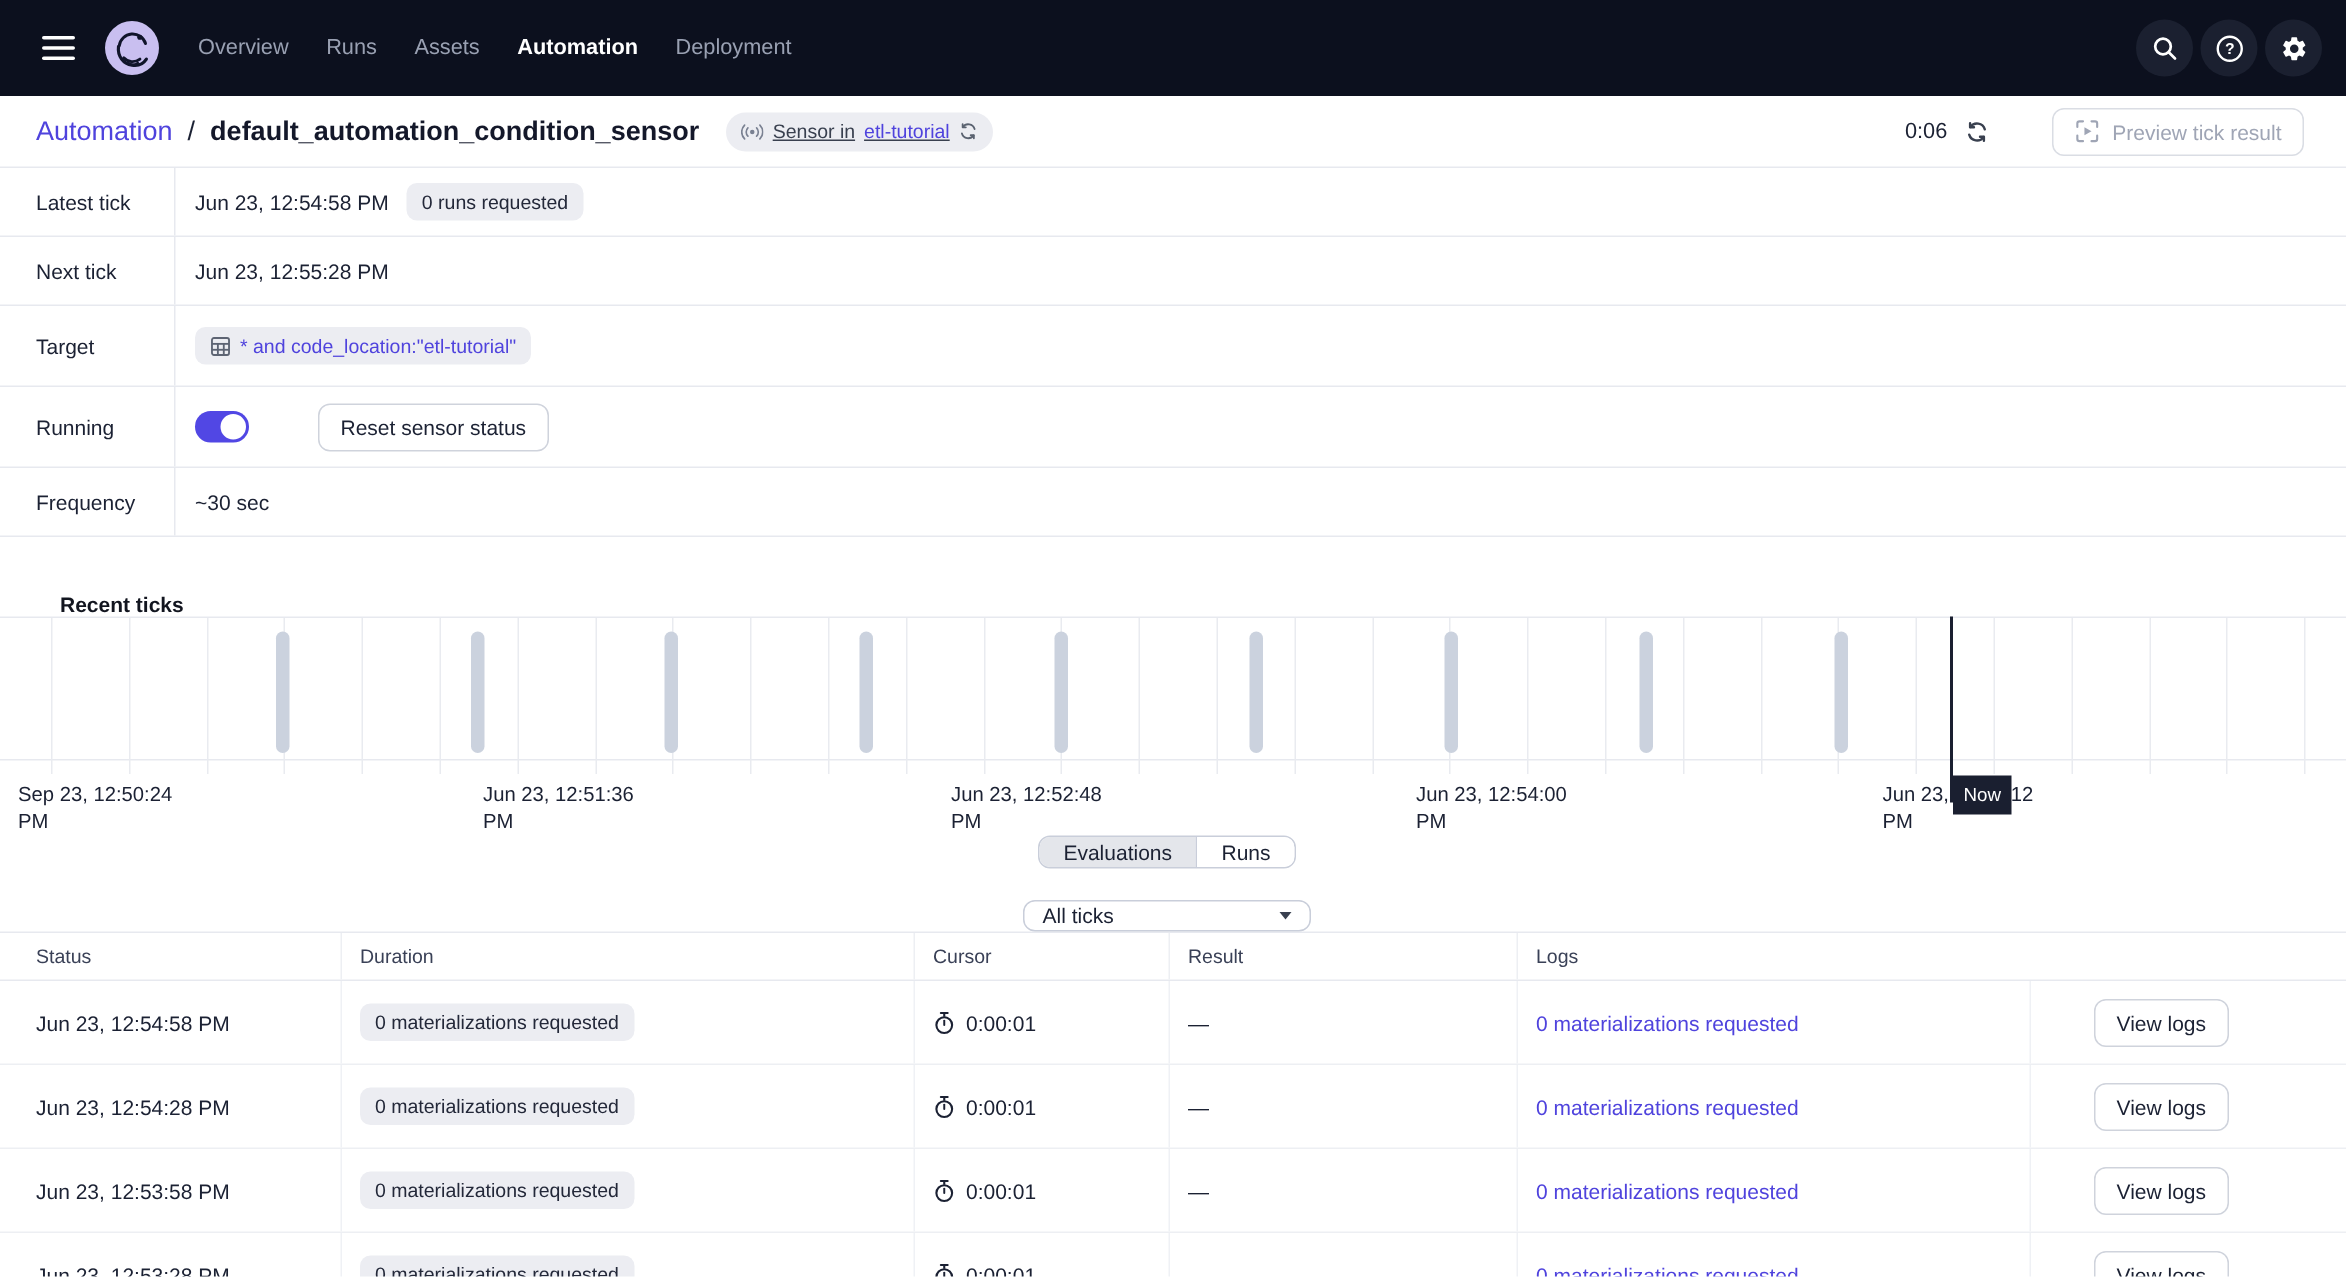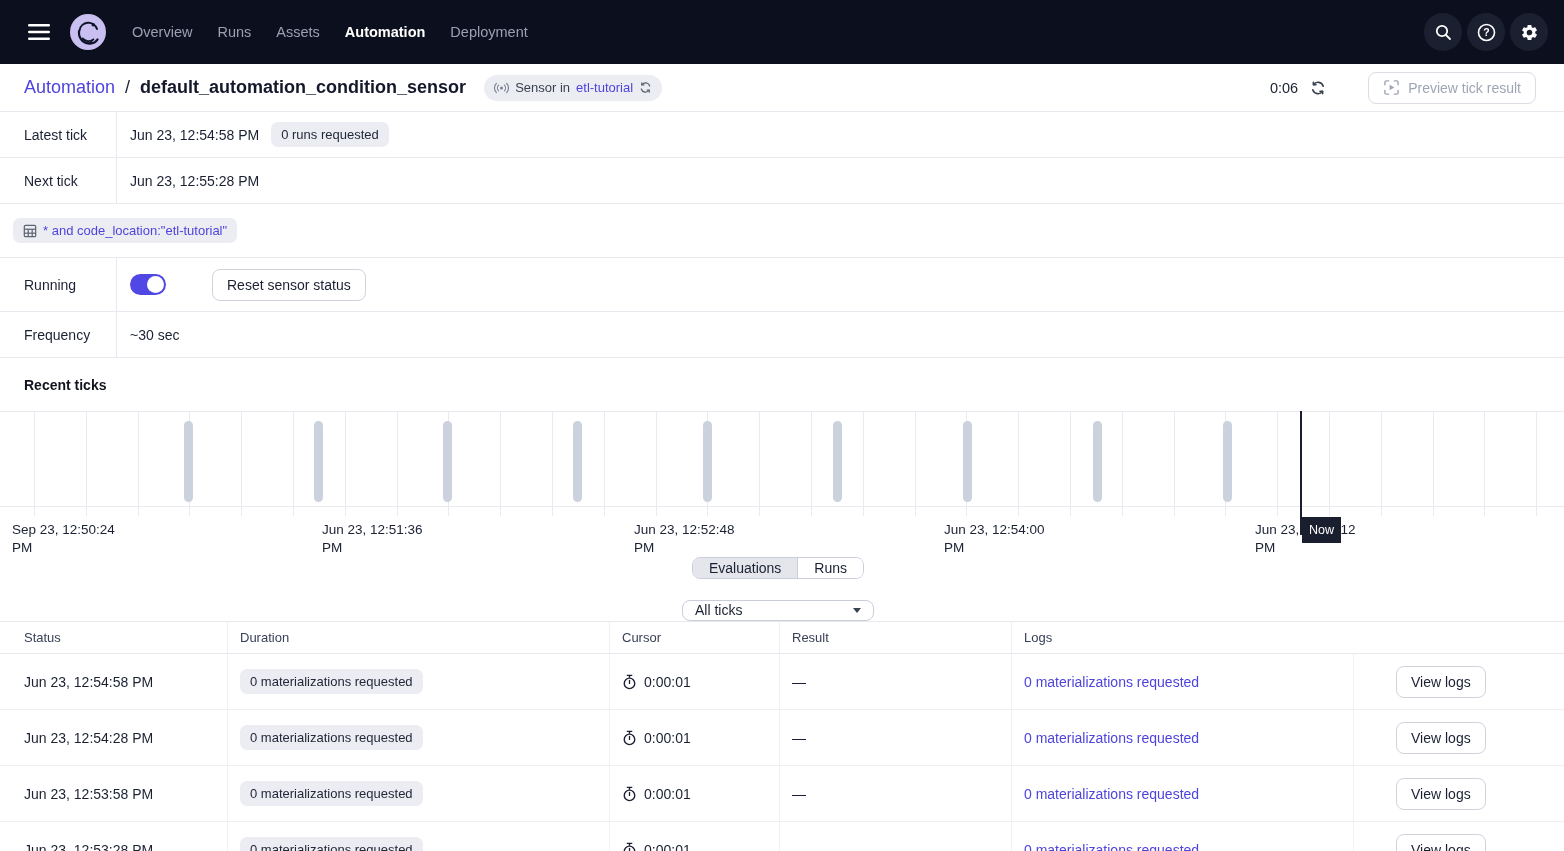--- a/index.html
+++ b/index.html
@@ -18,21 +18,21 @@
     display:flex; align-items:center; justify-content:center; }
 
   
   .bc-row { height:48px; display:flex; align-items:center; justify-content:space-between;
     padding:0 28px 0 24px; border-bottom:1px solid #E7E9EF; }
   .bc-left { display:flex; align-items:center; gap:10px; }
   .bc-link { color:#4F43DD; font-size:18px; font-weight:500; text-decoration:none; cursor:pointer; }
   .bc-sep { font-size:18px; color:#1B2133; }
   .bc-title { font-size:18px; font-weight:700; color:#14182A; }
   .sensor-badge { display:inline-flex; align-items:center; gap:6px; height:26px; padding:0 10px;
-    background:#ECEDF2; border-radius:13px; font-size:13px; color:#39404F; margin-left:8px; }
+    background:#ECEDF2; border-radius:13px; font-size:13px; color:#39404F; margin-left:8px;text-decoration:underline; }
   .sensor-badge a { color:#4F43DD; text-decoration:none; cursor:pointer; }
   .bc-right { display:flex; align-items:center; gap:12px; }
   .countdown { font-size:14.5px; color:#1B2133; }
   .icon-plain { background:none; border:none; cursor:pointer; display:flex; }
   .btn { display:inline-flex; align-items:center; gap:8px; height:32px; padding:0 14px; background:#fff;
     border:1px solid #CFD3DC; border-radius:8px; font-size:14px; color:#1B2133; cursor:pointer;
     font-family:"Liberation Sans", sans-serif;margin-left:30px; }
   .btn.disabled { color:#9FA5B5; border-color:#DADDE4; cursor:default; }
 
   
@@ -42,21 +42,21 @@
     padding-left:24px; border-right:1px solid #E7E9EF; font-size:14px; color:#1B2133; flex:none; }
   .detail-value { display:flex; align-items:center; gap:12px; padding-left:13px; font-size:14px; }
   .pill { display:inline-flex; align-items:center; gap:6px; background:#ECEDF2; border-radius:7px;
     padding:5px 10px; font-size:13px; color:#232839; }
   .pill.target { color:#4F43DD; cursor:pointer; }
   .toggle { width:36px; height:21px; border-radius:11px; background:#5147E4; position:relative;
     border:none; cursor:pointer; flex:none; }
   .toggle .knob { position:absolute; top:2px; right:2px; width:17px; height:17px; border-radius:50%; background:#fff; }
 
   
-  .section-head { height:53px; display:flex; align-items:center; padding-left:24px; }
+  .section-head { height:53px; display:flex; align-items:flex-end; padding-left:40px; }
   .section-head span { font-size:14px; font-weight:700; color:#12151F; }
   .timeline-wrap { position:relative; height:146px; }
   .chart { position:relative; height:96px; border-top:1px solid #E7E9EF; border-bottom:1px solid #E7E9EF; }
   .gridline { position:absolute; top:0; width:1px; height:104px; background:#E9EBF0; }
   .tickbar { position:absolute; top:9px; width:9px; height:81px; border-radius:4.5px; background:#CBD2DE; z-index:2; cursor:pointer; }
   .now-line { position:absolute; top:0; width:2px; height:124px; background:#1A1F30; z-index:4; }
   .now-badge { position:absolute; top:106px; z-index:5; background:#1A1F30; color:#fff; font-size:12.5px;
     padding:6px 7px; }
   .axis-label { position:absolute; top:110px; width:120px; font-size:13.5px; line-height:18px; color:#1B2133; z-index:1; }
 
@@ -182,20 +182,21 @@
     <span class="pill">0 runs requested</span>
   </div>
 </div>
 <div class="detail-row h46">
   <div class="detail-label">Next tick</div>
   <div class="detail-value">
       <span>Jun 23, 12:55:28 PM</span>
     </div>
 </div>
 <div class="detail-row h54">
+  <div class="detail-label">Target</div>
   <div class="detail-value">
     <span class="pill target">
       <svg width="14" height="14" viewBox="0 0 16 16">
         <rect x="1.5" y="1.5" width="13" height="13" rx="1.5" fill="none" stroke="#5D6473" stroke-width="1.4"></rect>
         <line x1="1.5" y1="6" x2="14.5" y2="6" stroke="#5D6473" stroke-width="1.4"></line>
         <line x1="1.5" y1="10.5" x2="14.5" y2="10.5" stroke="#5D6473" stroke-width="1.4"></line>
         <line x1="6" y1="6" x2="6" y2="14.5" stroke="#5D6473" stroke-width="1.4"></line>
         <line x1="10.5" y1="6" x2="10.5" y2="14.5" stroke="#5D6473" stroke-width="1.4"></line>
       </svg>
       <span>* and code_location:"etl-tutorial"</span>

